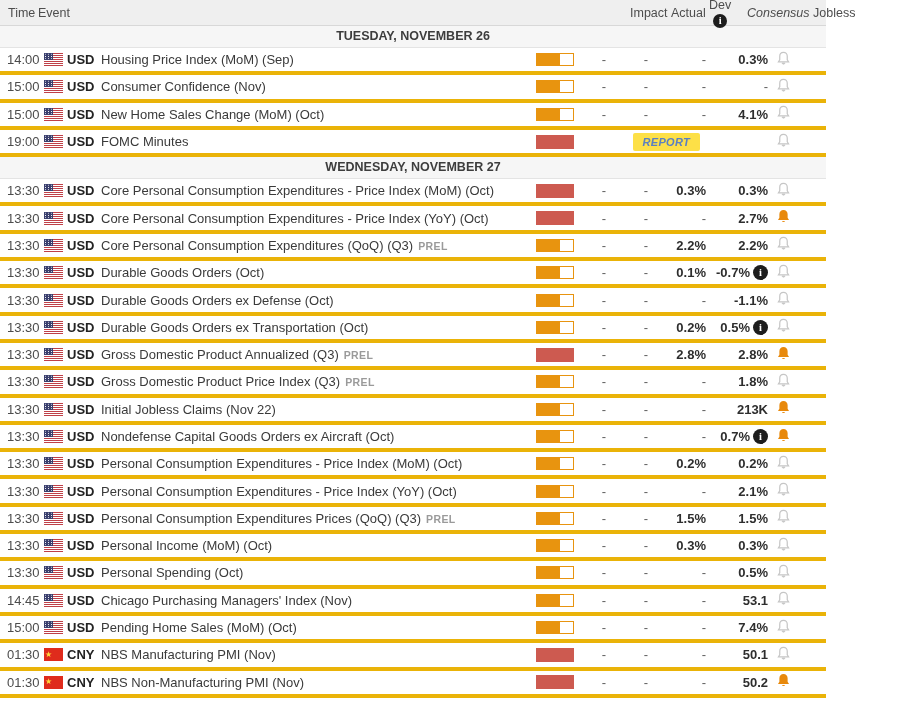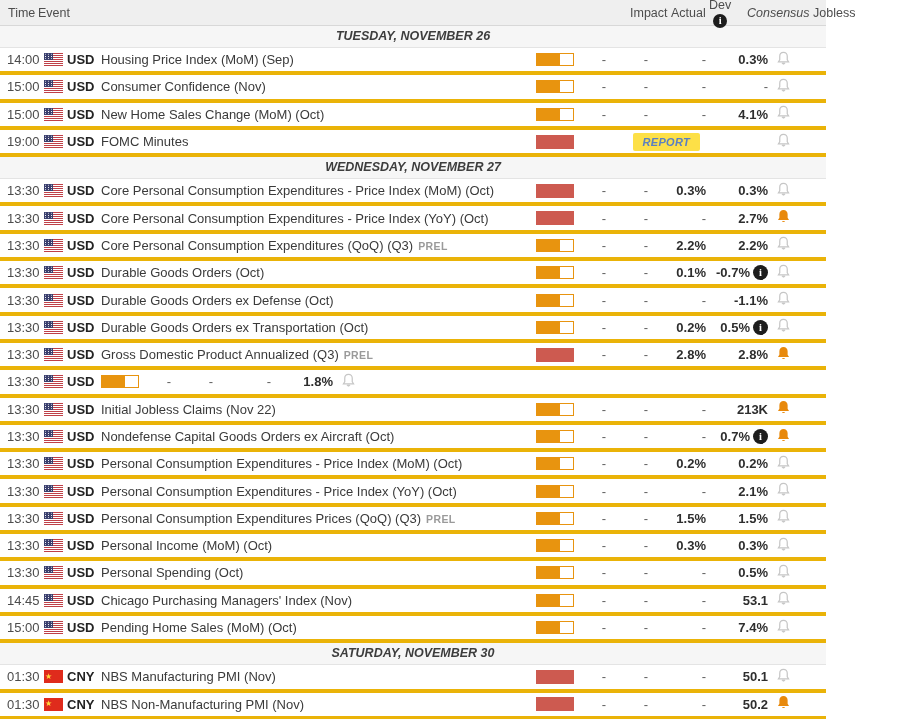--- a/index.html
+++ b/index.html
@@ -12,21 +12,21 @@
   .cal-header span.h { position:absolute; top:50%; transform:translateY(-50%); white-space:nowrap; }
   .h-time { left:8px; }
   .h-event { left:38px; }
   .h-impact { left:630px; }
   .h-actual { left:671px; }
   .h-dev { left:709px; display:flex; align-items:center; gap:2px;flex-direction:column; }
   .h-cons { left:747px;font-style:italic; }
   .h-prev { left:813px; }
 
   
-  .day-header { height:22px; line-height:21px; background:#f6f6f6; border-bottom:1px solid #e4e4e4; text-align:center; font-weight:bold; font-size:12.5px; color:#3d3d3d;font-style:italic; }
+  .day-header { height:22px; line-height:21px; background:#f6f6f6; border-bottom:1px solid #e4e4e4; text-align:center; font-weight:bold; font-size:12.5px; color:#3d3d3d; }
 
   
   .row { display:flex; align-items:center; height:27.3px; border-bottom:4px solid #eab308; background:#fff; font-size:13px; }
   .c-time  { flex:0 0 44px; padding-left:7px; color:#4c4c4c; }
   .c-flag  { flex:0 0 23px; display:flex; align-items:center; }
   .c-cur   { flex:0 0 34px; font-weight:bold; color:#232323; }
   .c-event { flex:1 1 auto; min-width:0; white-space:nowrap; overflow:hidden; color:#3a3a3a; }
   .tag-prel { color:#9a9a9a; font-size:10.5px; font-weight:bold; letter-spacing:.4px; margin-left:5px; }
   .tag-prel:empty { display:none; }
   .c-impact { flex:0 0 46px; display:flex; align-items:center; }
@@ -396,20 +396,21 @@
     </div>
     <div class="c-spacer"></div>
   </div>
 
   <div class="row">
     <div class="c-time">13:30</div>
     <div class="c-flag">
           <span class="flag flag-us"></span>
         </div>
     <div class="c-cur">USD</div>
+    <div class="c-event"><span>Gross Domestic Product Price Index (Q3)</span><span class="tag-prel">PREL</span></div>
     <div class="c-impact">
           <span class="bar bar-medium"></span>
         </div>
 
     <div class="c-actual muted">-</div>
     <div class="c-dev muted">-</div>
     <div class="c-cons muted">-</div>
     <div class="c-prev">
       <span>1.8%</span>
 
@@ -669,23 +670,20 @@
     <div class="c-bell">
       <span class="bell-off"><svg width="15" height="17" viewBox="0 0 16 17">
               <path d="M8 2C5.6 2 4 3.8 4 6.2V9.8L2.6 12h10.8L12 9.8V6.2C12 3.8 10.4 2 8 2z" fill="none" stroke-width="1.3"></path>
               <path d="M6.4 13.4a1.7 1.7 0 0 0 3.2 0z" fill="#c6c6c6" stroke="none"></path>
             </svg></span>
 
     </div>
     <div class="c-spacer"></div>
   </div>
 
-  <div class="day-header">
-    <span class="day-label">SATURDAY, NOVEMBER 30</span>
-  </div>
 
   <div class="row">
     <div class="c-time">01:30</div>
     <div class="c-flag">
           <span class="flag flag-cn"></span>
         </div>
     <div class="c-cur">CNY</div>
     <div class="c-event"><span>NBS Manufacturing PMI (Nov)</span></div>
     <div class="c-impact">
           <span class="bar bar-high"></span>

